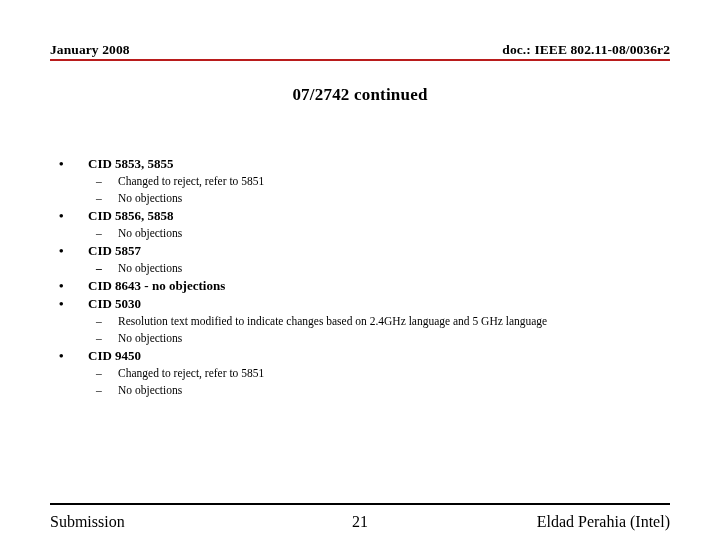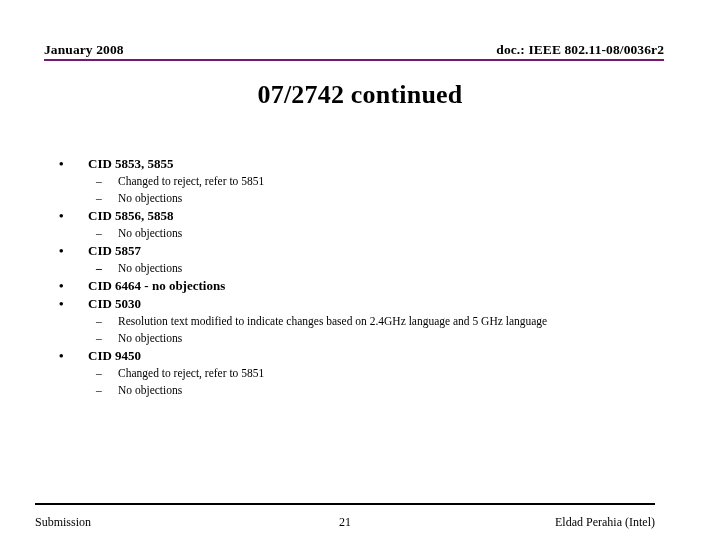--- a/index.html
+++ b/index.html
@@ -18,45 +18,45 @@
   }
 
   .slide {
     position: absolute;
     inset: 0;
   }
 
   
   .header {
     position: absolute;
-    left: 44px;
+    left: 50px;
     top: 30px;
     width: 620px;
-    border-bottom: 2px solid #701a75;
+    border-bottom: 2px solid #b91c1c;
     padding-bottom: 1px;
     display: flex;
     align-items: baseline;
     justify-content: space-between;
     font-weight: bold;
     font-size: 13.5px;
     line-height: 16px;
     letter-spacing: 0.1px;
   }
   .header-left { white-space: nowrap; }
   .header-right { white-space: nowrap; margin-top: 12px; }
 
   
   .title {
     position: absolute;
     left: 50px;
     top: 80px;
     width: 620px;
     text-align: center;
     font-weight: bold;
-    font-size: 26px;
+    font-size: 17px;
     line-height: 30px;
     letter-spacing: 0.2px;
   }
 
   
   .body-area {
     position: absolute;
     left: 50px;
     top: 155px;
     width: 630px;
@@ -92,28 +92,28 @@
     position: absolute;
     left: 46px;
     top: 0;
     font-size: 11.5px;
     line-height: 17px;
   }
 
   
   .footer {
     position: absolute;
-    left: 35px;
+    left: 50px;
     top: 503px;
     width: 620px;
     border-top: 2px solid #000000;
     padding-top: 2px;
     display: flex;
     align-items: baseline;
-    font-size: 12px;
+    font-size: 16px;
     line-height: 14px;
   }
   .footer-left { flex: 1 1 0; text-align: left; white-space: nowrap; }
   .footer-center { flex: 0 0 auto; text-align: center; white-space: nowrap; }
   .footer-right { flex: 1 1 0; text-align: right; white-space: nowrap; margin-top: 8px; }
 </style>
 </head>
 <body>
 
 <div class="slide">
@@ -163,21 +163,21 @@
       </div>
       <div class="bullet-l2">
         <span class="dash">–</span>
         <span>No objections</span>
       </div>
     </div>
 
     <div class="group">
       <div class="bullet-l1">
         <span class="dot">•</span>
-        <span>CID 6464 - no objections</span>
+        <span>CID 8643 - no objections</span>
       </div>
     </div>
 
     <div class="group">
       <div class="bullet-l1">
         <span class="dot">•</span>
         <span>CID 5030</span>
       </div>
       <div class="bullet-l2">
         <span class="dash">–</span>

